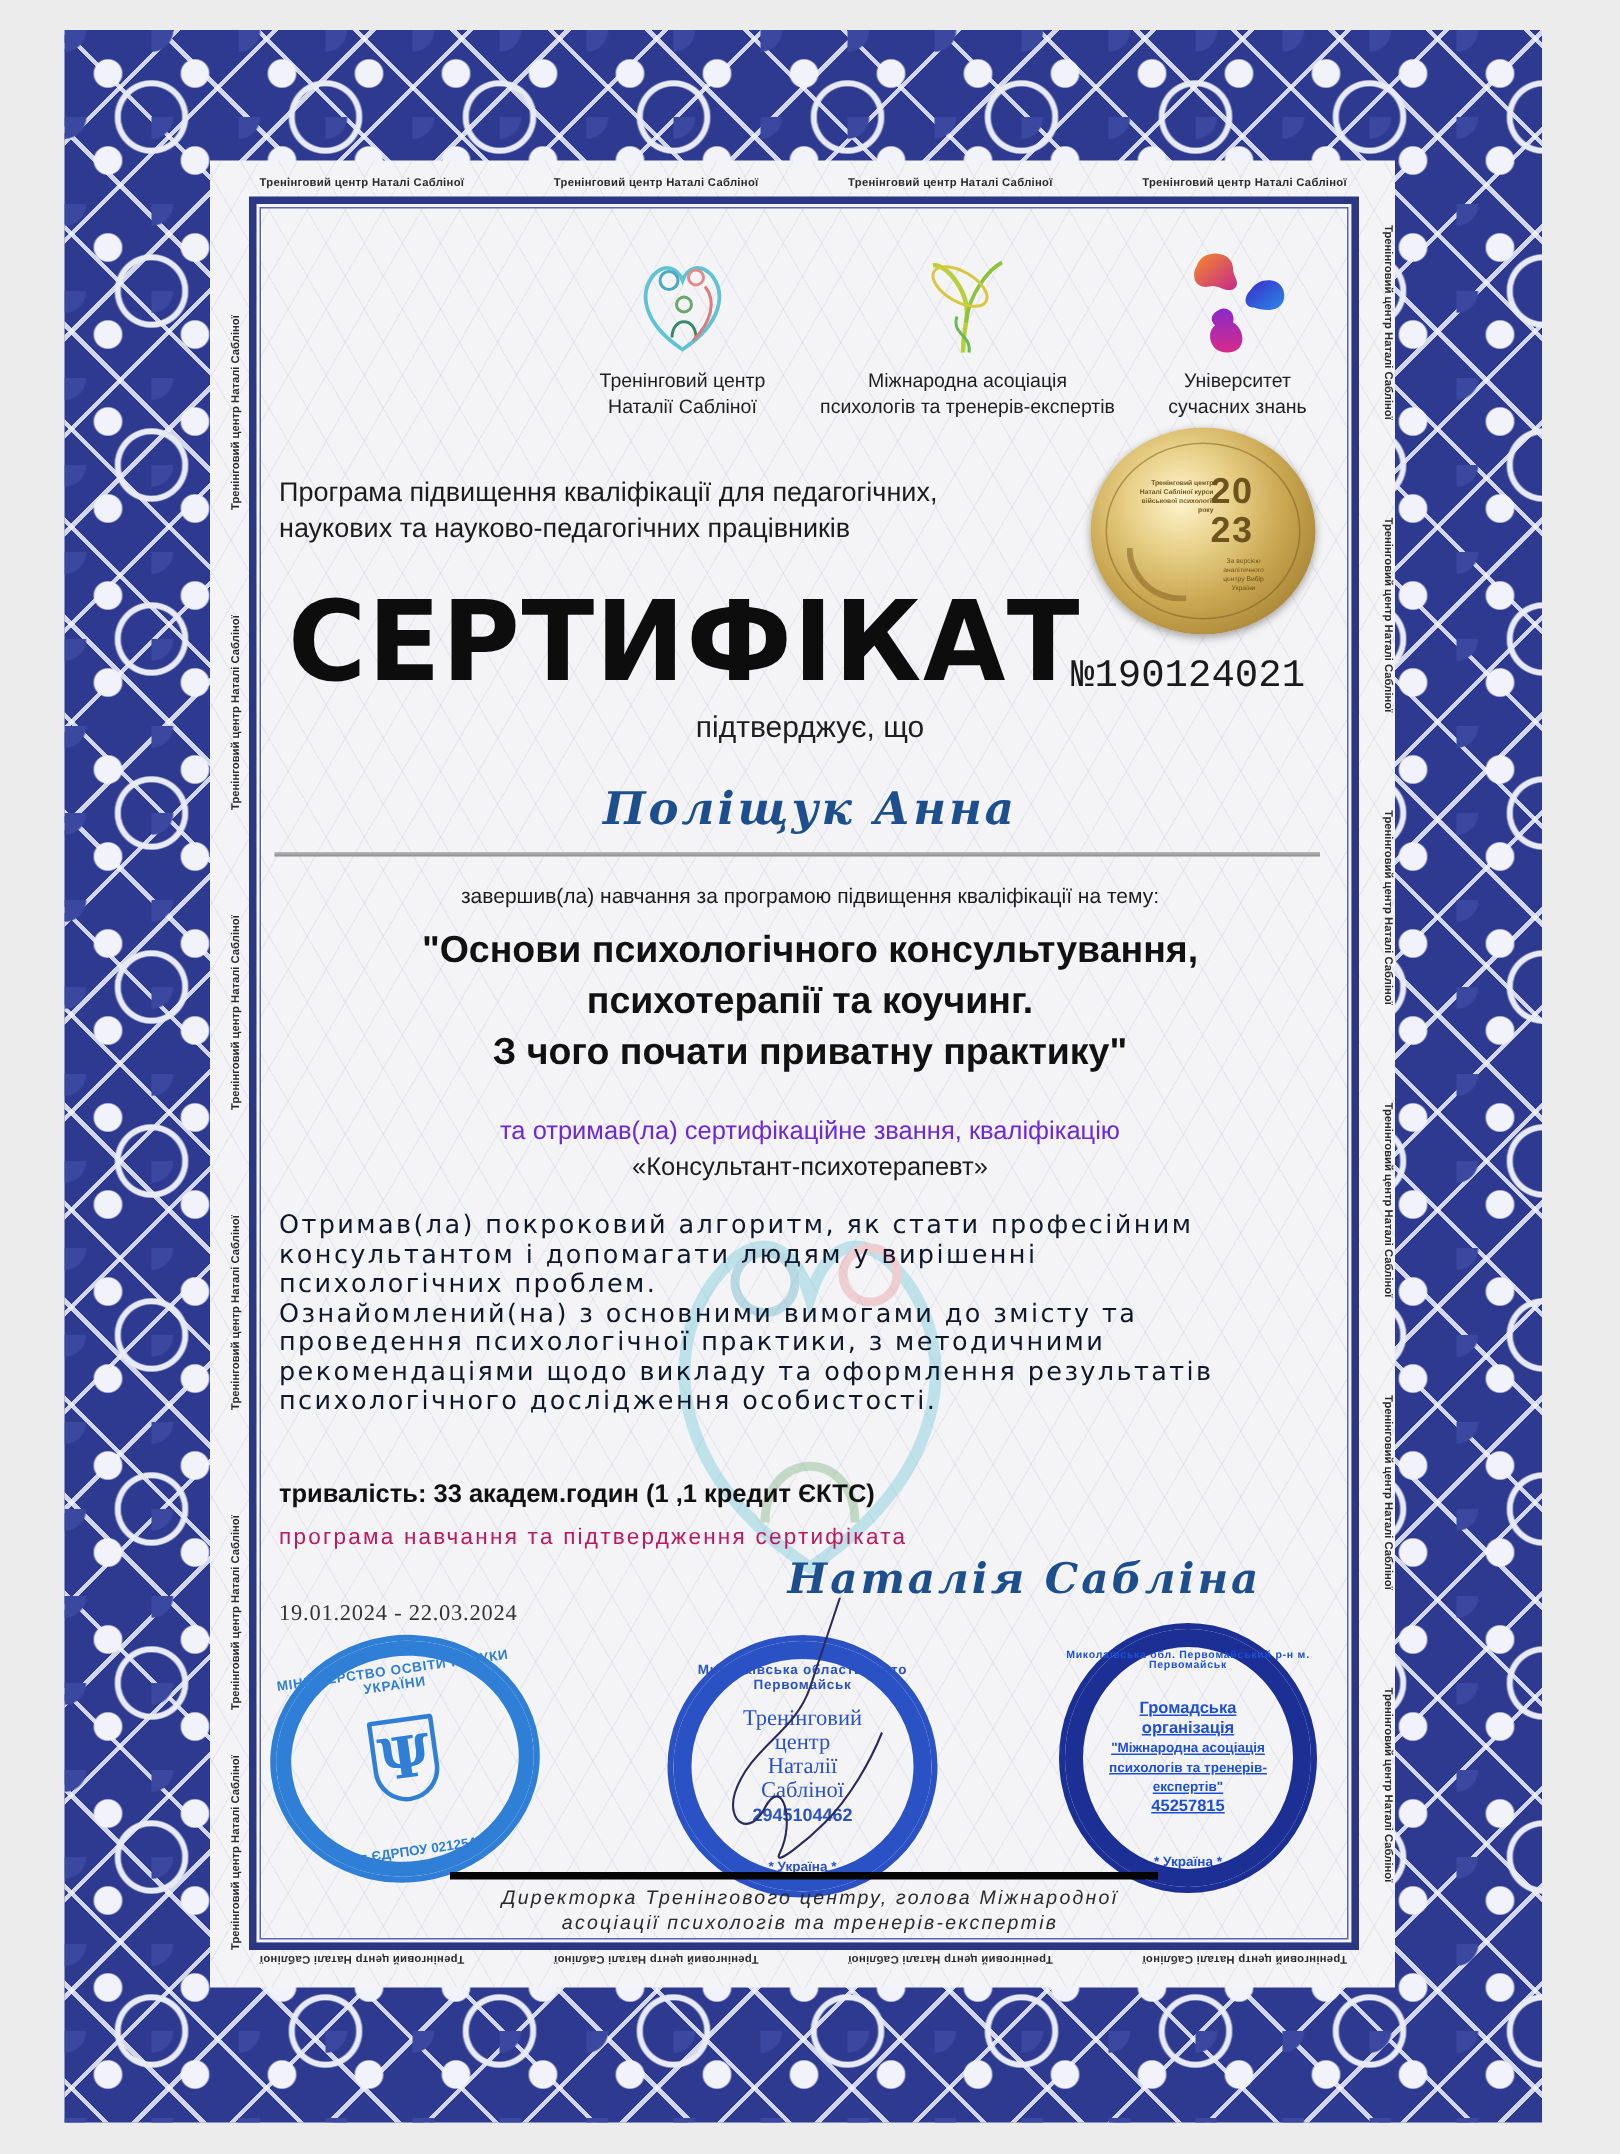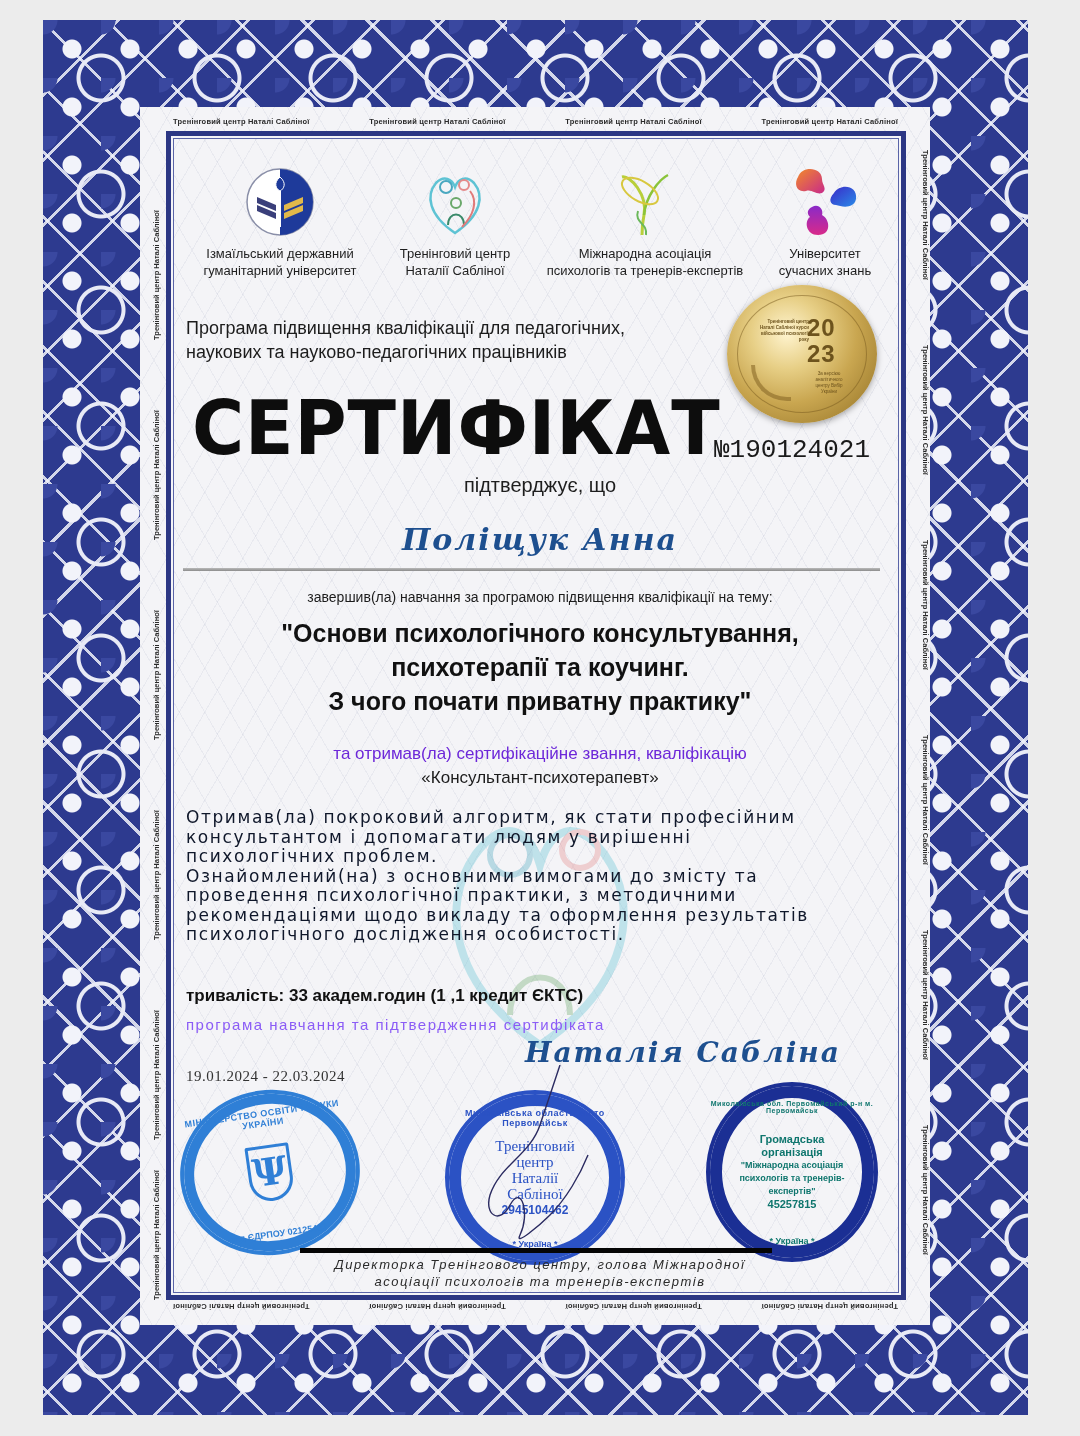--- a/index.html
+++ b/index.html
@@ -75,28 +75,28 @@
 
     .completed { position: absolute; left: 0; width: 1080px; top: 589px; text-align: center; font-size: 14px; color: #1c1c1c; }
     .topic { position: absolute; left: 0; width: 1080px; top: 616px; text-align: center; font-size: 25px; line-height: 34px; font-weight: bold; color: #111; }
     .received { position: absolute; left: 0; width: 1080px; top: 744px; text-align: center; font-size: 17px; color: #6d28d9; }
     .qualif { position: absolute; left: 0; width: 1080px; top: 768px; text-align: center; font-size: 17px; color: #1c1c1c; }
 
     .watermark { position: absolute; left: 430px; top: 795px; width: 220px; height: 260px; opacity: 0.35; pointer-events: none; }
 
     .desc { position: absolute; left: 186px; top: 808px; width: 700px; font-size: 17px; line-height: 19.5px; letter-spacing: 1.6px; color: #0f172a; font-family: "DejaVu Sans", sans-serif; }
     .duration { position: absolute; left: 186px; top: 986px; font-size: 17px; font-weight: bold; color: #111; }
-    .prog-line { position: absolute; left: 186px; top: 1016px; font-size: 15px; letter-spacing: 1.5px; color: #8b5cf6; }
+    .prog-line { position: absolute; left: 186px; top: 1016px; font-size: 15px; letter-spacing: 1.5px; color: #be185d; }
     .dates { position: absolute; left: 186px; top: 1045px; font-size: 15px; font-family: "Liberation Serif", serif; color: #333; letter-spacing: 0.5px; margin-top: 23px; }
     .signer { position: absolute; left: 525px; top: 1036px; font-size: 28px; font-family: "DejaVu Serif", serif; font-style: italic; font-weight: bold; color: #1d4f8f; letter-spacing: 2px; }
 
     .stamp { position: absolute; border-radius: 50%; border: 4px solid; display: flex; align-items: center; justify-content: center; text-align: center; }
     .stamp-1 { left: 180px; top: 1090px; width: 180px; height: 165px; border-color: #2f7fd6; color: #2f7fd6; transform: rotate(-8deg); box-shadow: inset 0 0 0 8px transparent, inset 0 0 0 10px #2f7fd6; }
     .stamp-2 { left: 445px; top: 1090px; width: 180px; height: 175px; border-color: #2b52c4; color: #2b52c4; box-shadow: inset 0 0 0 10px transparent, inset 0 0 0 12px #2b52c4; }
-    .stamp-3 { left: 706px; top: 1082px; width: 172px; height: 180px; border-color: #1b2f94; color: #0f766e; box-shadow: inset 0 0 0 10px transparent, inset 0 0 0 12px #1b2f94; }
+    .stamp-3 { left: 706px; top: 1082px; width: 172px; height: 180px; border-color: #1b2f94; color: #1d4ed8; box-shadow: inset 0 0 0 10px transparent, inset 0 0 0 12px #1b2f94; text-decoration: underline; }
     .stamp .inner { font-size: 12px; line-height: 14px; font-weight: bold; }
     .stamp-2 .inner { font-family: "Liberation Serif", serif; font-size: 15px; line-height: 16px; font-weight: normal; }
     .stamp-2 .inner .num { font-family: "Liberation Sans", sans-serif; font-size: 12px; font-weight: bold; }
     .stamp-3 .inner { font-size: 11px; line-height: 13px; }
     .stamp .ring-text { position: absolute; top: 14px; left: 0; right: 0; font-size: 9px; font-weight: bold; letter-spacing: 0.5px; }
     .stamp .ring-text-b { position: absolute; bottom: 12px; left: 0; right: 0; font-size: 9px; font-weight: bold; }
     .trident { width: 44px; height: 56px; margin: 0 auto; border: 3px solid #2f7fd6; border-radius: 2px 2px 22px 22px; position: relative; }
     .trident:after { content: "Ψ"; position: absolute; left: 0; right: 0; top: 2px; font-size: 38px; line-height: 44px; font-family: "DejaVu Serif", serif; }
 
     .sig-line { position: absolute; left: 300px; top: 1248px; width: 472px; height: 5px; background: #050505; }
@@ -134,36 +134,20 @@
   <span style="top:205px; left:10px">Тренінговий центр Наталі Сабліної</span>
   <span style="top:400px; left:10px">Тренінговий центр Наталі Сабліної</span>
   <span style="top:595px; left:10px">Тренінговий центр Наталі Сабліної</span>
   <span style="top:790px; left:10px">Тренінговий центр Наталі Сабліної</span>
   <span style="top:985px; left:10px">Тренінговий центр Наталі Сабліної</span>
 </div>
 
 <div class="frame"></div>
 
 <div class="logos">
-  <div class="logo logo-1">
-    <div class="mark">
-      <svg width="74" height="74" viewBox="0 0 74 74">
-        <circle cx="37" cy="37" r="33" fill="#fff" stroke="#8a8fa8" stroke-width="1.5"></circle>
-        <path d="M37 4 A33 33 0 0 1 37 70 Z" fill="#1e3a9a"></path>
-        <path d="M14 32 L33 40 L33 46 L14 38 Z" fill="#3a3f7a"></path>
-        <path d="M14 40 L33 48 L33 54 L14 46 Z" fill="#3a3f7a"></path>
-        <path d="M60 32 L41 40 L41 46 L60 38 Z" fill="#e2b94a"></path>
-        <path d="M60 40 L41 48 L41 54 L60 46 Z" fill="#e2b94a"></path>
-        <path d="M37 12 C30 18 33 24 37 26 C41 24 44 18 37 12 Z" fill="#1e3a9a" stroke="#fff" stroke-width="1"></path>
-        <line x1="37" y1="26" x2="37" y2="62" stroke="#fff" stroke-width="2"></line>
-      </svg>
-    </div>
-    <div>Ізмаїльський державний</div>
-    <div>гуманітарний університет</div>
-  </div>
   <div class="logo logo-2">
     <div class="mark">
       <svg width="74" height="74" viewBox="0 0 74 74">
         <path d="M37 68 C10 50 8 30 18 18 C26 10 34 14 37 22 C40 14 48 10 56 18 C66 30 64 50 37 68 Z" fill="none" stroke="#5ec3d4" stroke-width="2.5"></path>
         <circle cx="28" cy="22" r="6" fill="none" stroke="#4aa8c0" stroke-width="2"></circle>
         <circle cx="46" cy="20" r="5" fill="none" stroke="#e58a8a" stroke-width="2"></circle>
         <circle cx="38" cy="38" r="5" fill="none" stroke="#6aa86a" stroke-width="2"></circle>
         <path d="M30 60 C30 46 46 46 46 60" fill="none" stroke="#3a8a6a" stroke-width="2"></path>
         <path d="M52 26 C60 36 56 50 44 62" fill="none" stroke="#e07a7a" stroke-width="2"></path>
       </svg>

